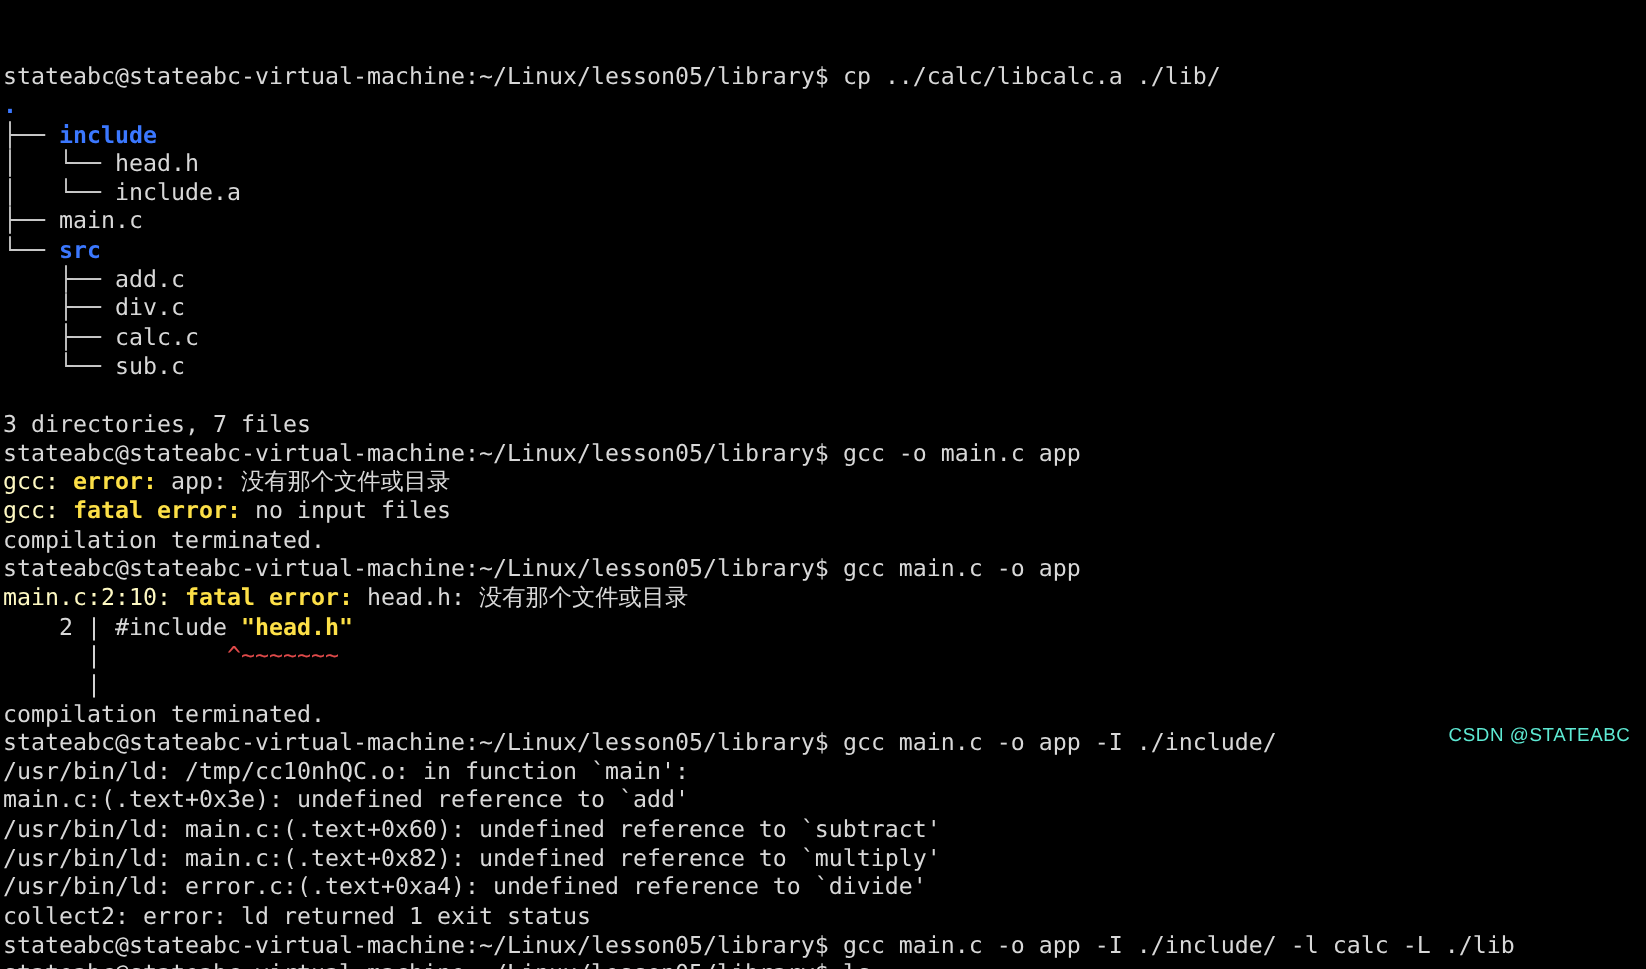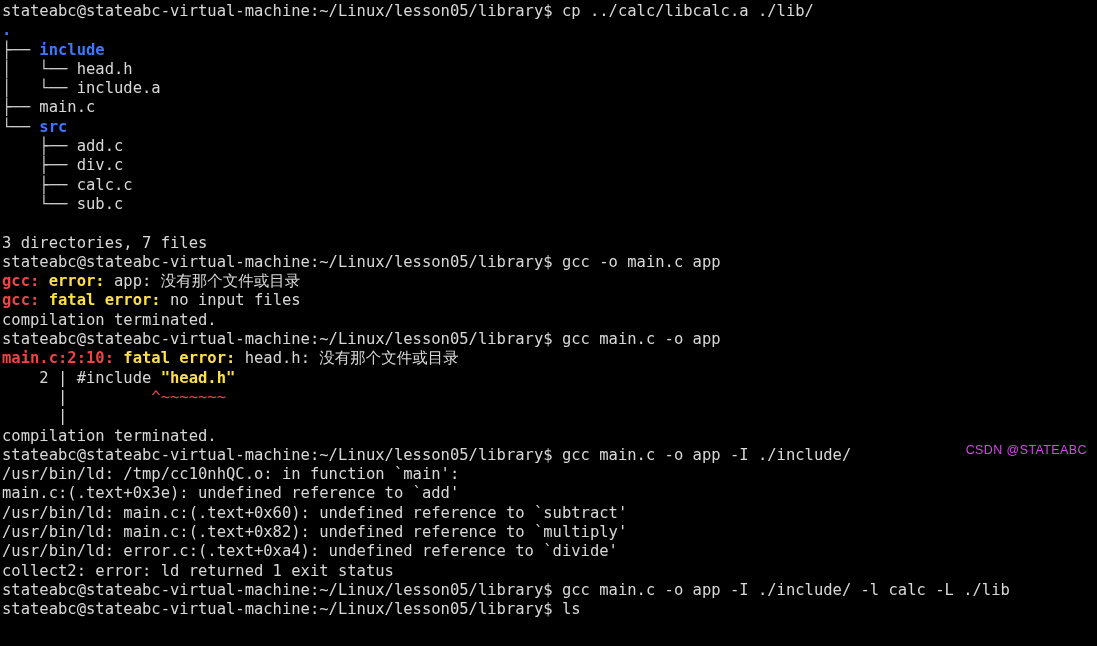--- a/index.html
+++ b/index.html
@@ -16,41 +16,42 @@
     line-height: 19.3px;
     color: #d8d8d8;
   }
   #terminal {
     position: relative;
     width: 1097px;
     height: 482px;
     background: #000000;
     padding: 2px 0 0 2px;
     box-sizing: border-box;
+    margin-top: 40px;
   }
   .line {
     white-space: pre;
     height: 19.3px;
     letter-spacing: 0px;
   }
   .blank { height: 19.3px; }
 
   
   .plain   { color: #d8d8d8; }
   .dir     { color: #3b78ff; font-weight: bold; }
   .err     { color: #e04a4a; }
   .errb    { color: #fde047; font-weight: bold; }
-  .boldw   { color: #ef4444; font-weight: bold; }
+  .boldw   { color: #fef9c3; font-weight: normal; }
   .tree    { color: #c8c8c8; }
 
   .watermark {
     position: absolute;
     right: 10px;
     bottom: 22px;
-    color: #d946ef;
+    color: #5eead4;
     font-size: 12.5px;
     font-family: "Liberation Sans", sans-serif;
     letter-spacing: 0.4px;
   }
 </style>
 </head>
 <body>
 
 <div id="terminal">
 

